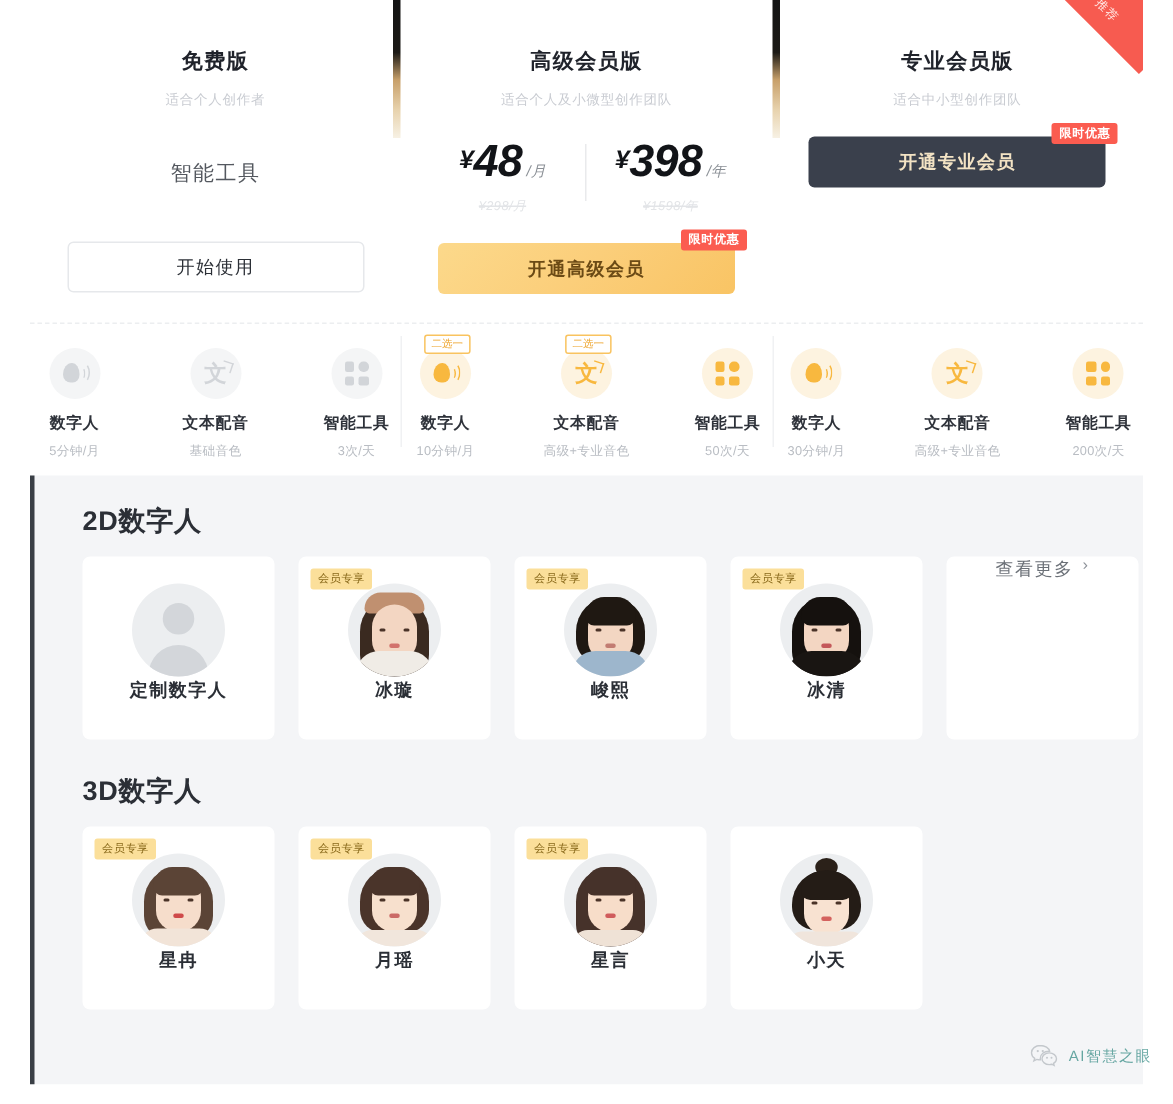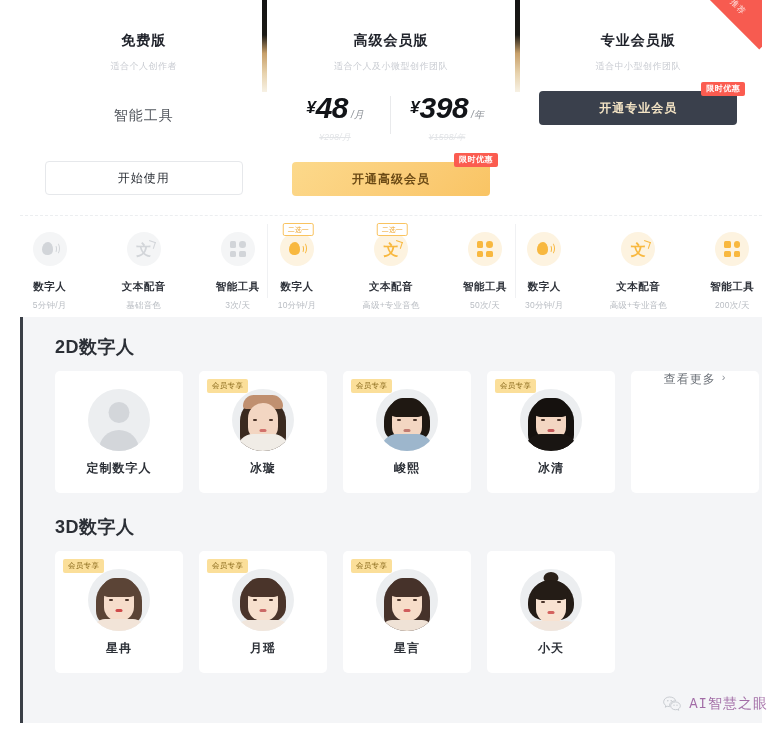--- a/index.html
+++ b/index.html
@@ -231,21 +231,21 @@
     justify-content: center;
     font-size: 14px;
     font-weight: bold;
   }
   .f-icon.gray { background: #f4f5f6; color: #d2d5d9; }
   .f-icon.gold { background: #fdf3e0; color: #f8b83f; }
   .f-name {
     font-size: 10.5px;
     color: #2e323a;
     font-weight: bold;
-    margin-top: 14px;
+    margin-top: 9px;
     letter-spacing: .5px;
   }
   .f-sub {
     font-size: 8.5px;
     color: #b9bdc3;
     margin-top: 6px;
     letter-spacing: .2px;
   }
   .f-tag {
     position: absolute;
@@ -346,21 +346,21 @@
     background: #eceef0;
     margin: 18px auto 0;
     position: relative;
     overflow: hidden;
   }
   .avatar-name {
     text-align: center;
     font-size: 12px;
     font-weight: bold;
     color: #2b2f36;
-    margin-top: 9px;
+    margin-top: 1px;
     letter-spacing: 1px;
   }
   .more-card {
     display: flex;
     align-items: flex-start;
     justify-content: center;
     font-size: 12px;
     color: #6c7178;
     letter-spacing: 1px;
   }
@@ -401,24 +401,23 @@
     display: flex;
     align-items: center;
     gap: 7px;
     opacity: .62;
   }
   .wm-icon {
     width: 20px; height: 20px;
     position: relative;
   }
   .wm-text {
-    font-size: 14px;
-    color: #701a75;
+    font-size: 10px;
+    color: #0f766e;
     letter-spacing: 1px;
-    font-family: Liberation Mono, monospace;
   }
   .bottom-strip {
     position: absolute;
     left: 0; bottom: 0; width: 782px; height: 13px;
     background: #ffffff;
   }
 </style>
 </head>
 <body>
 

